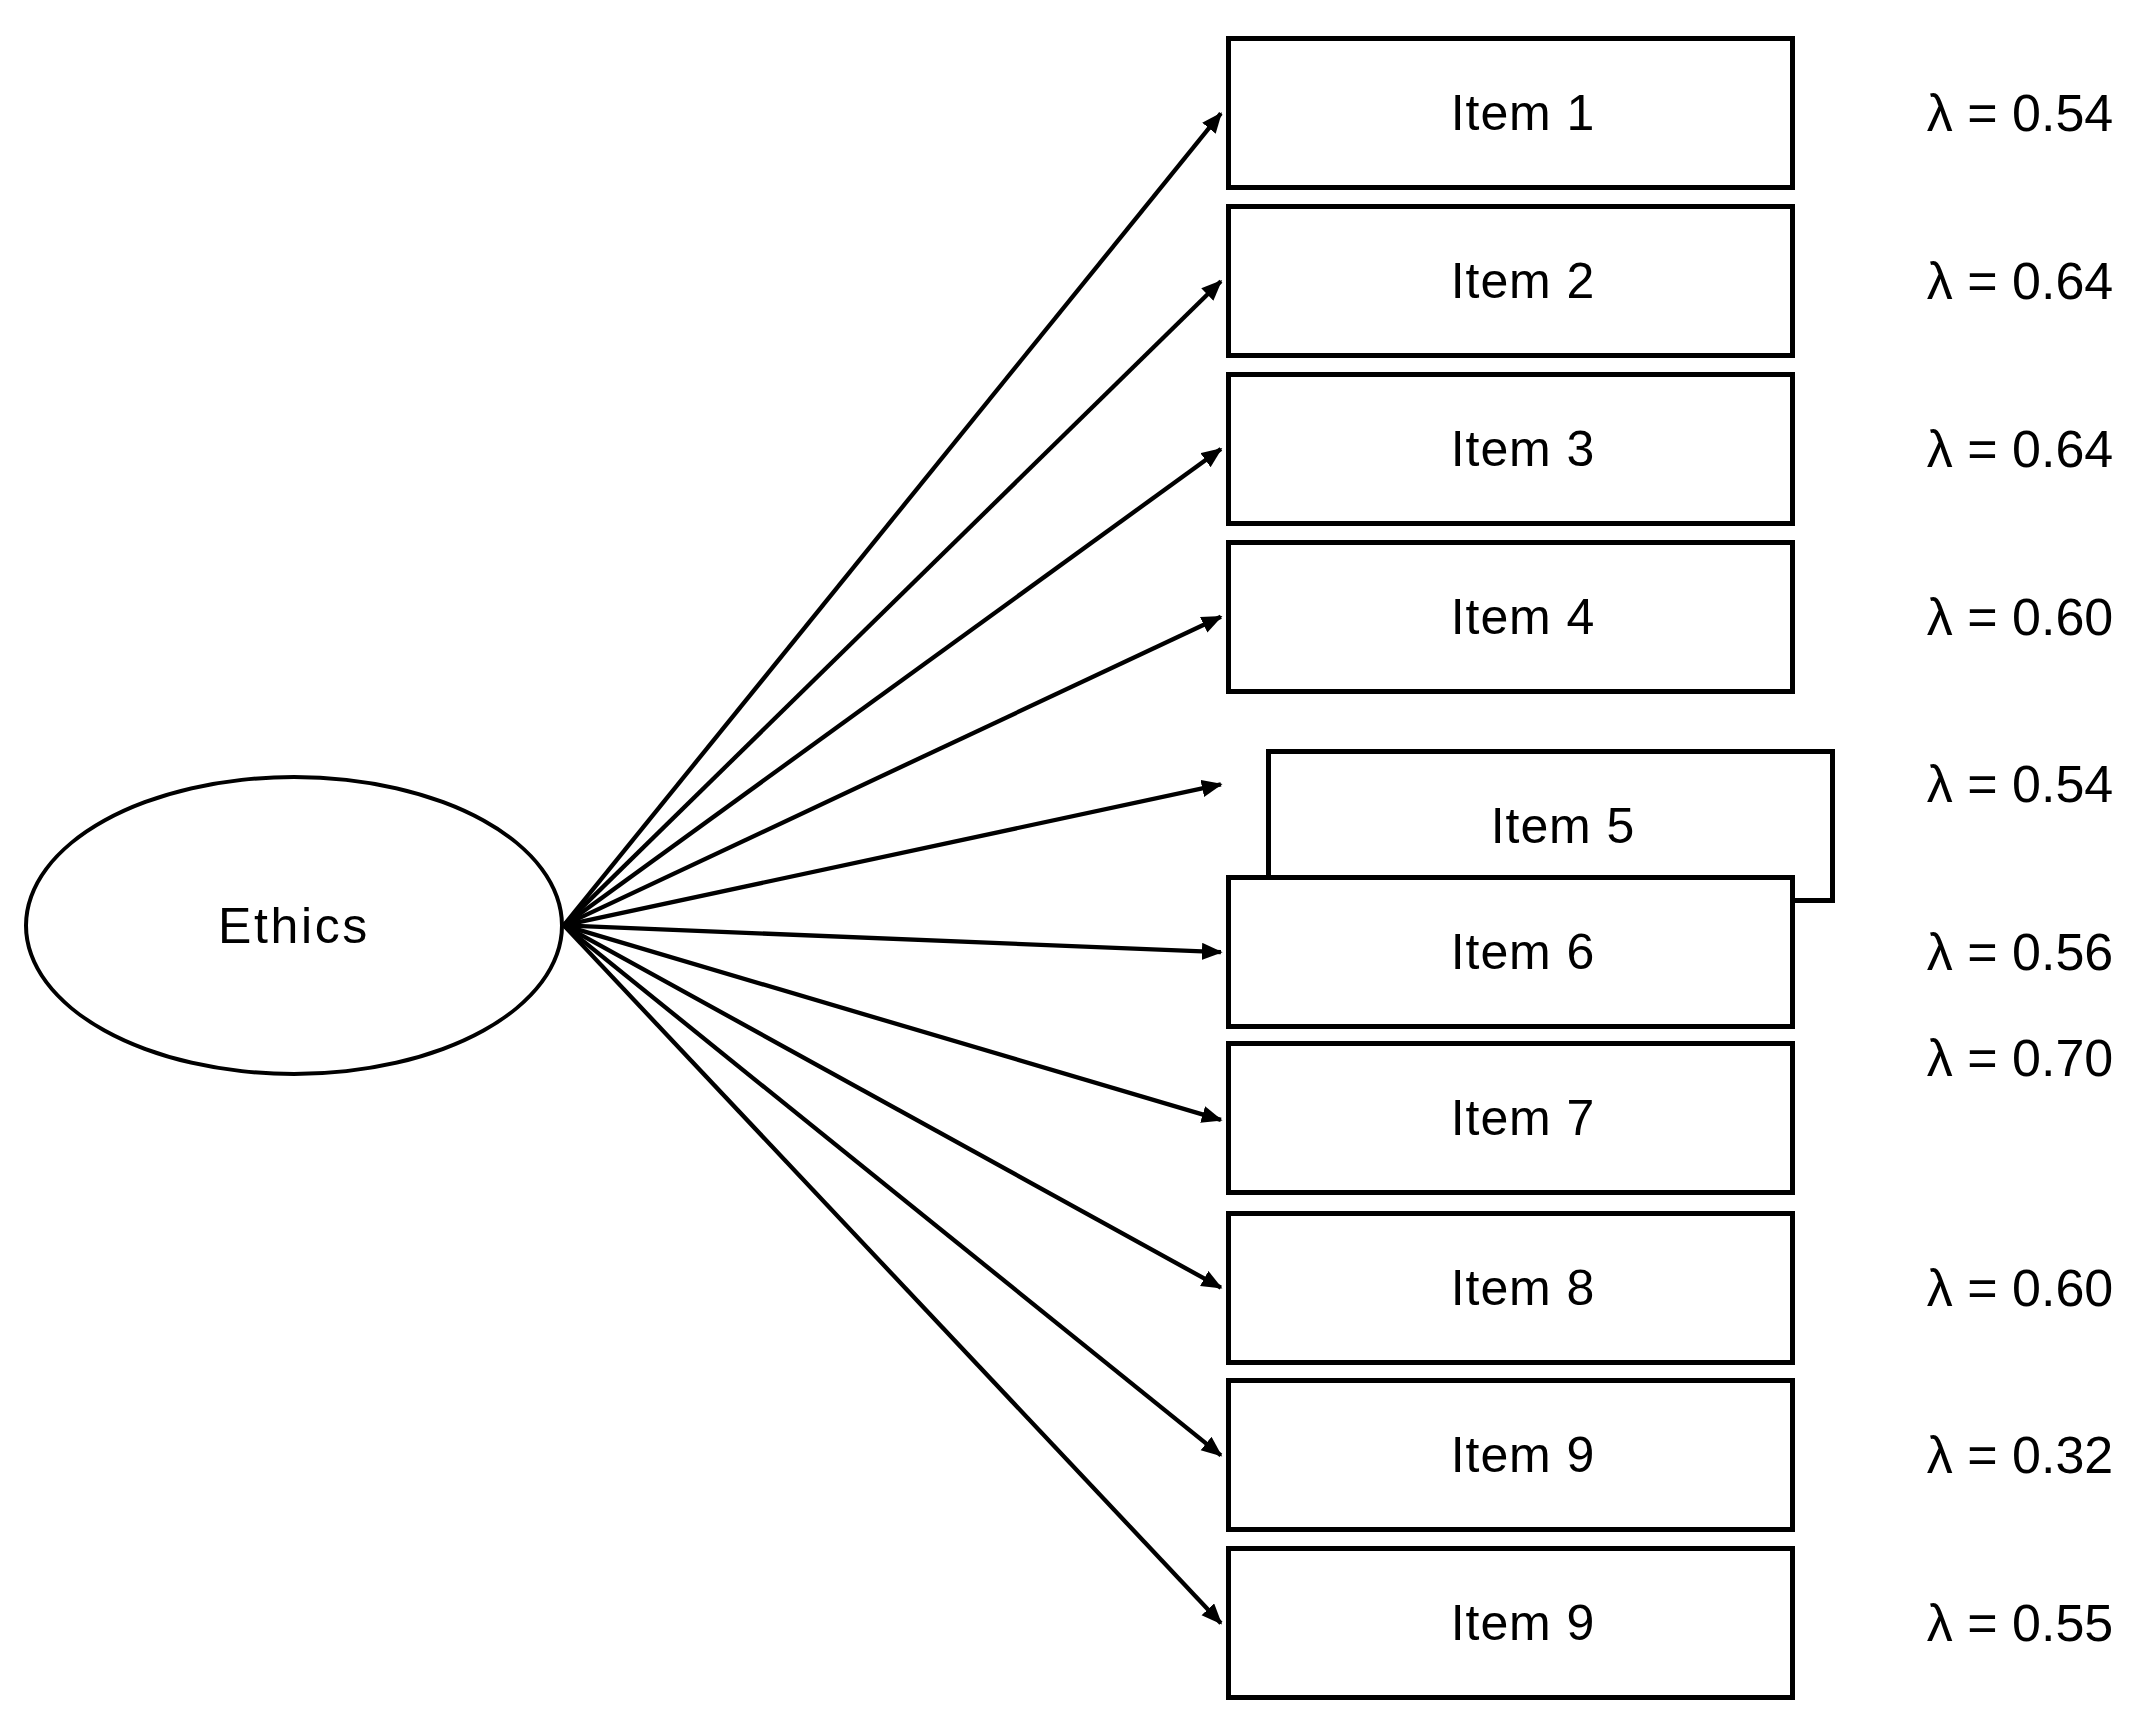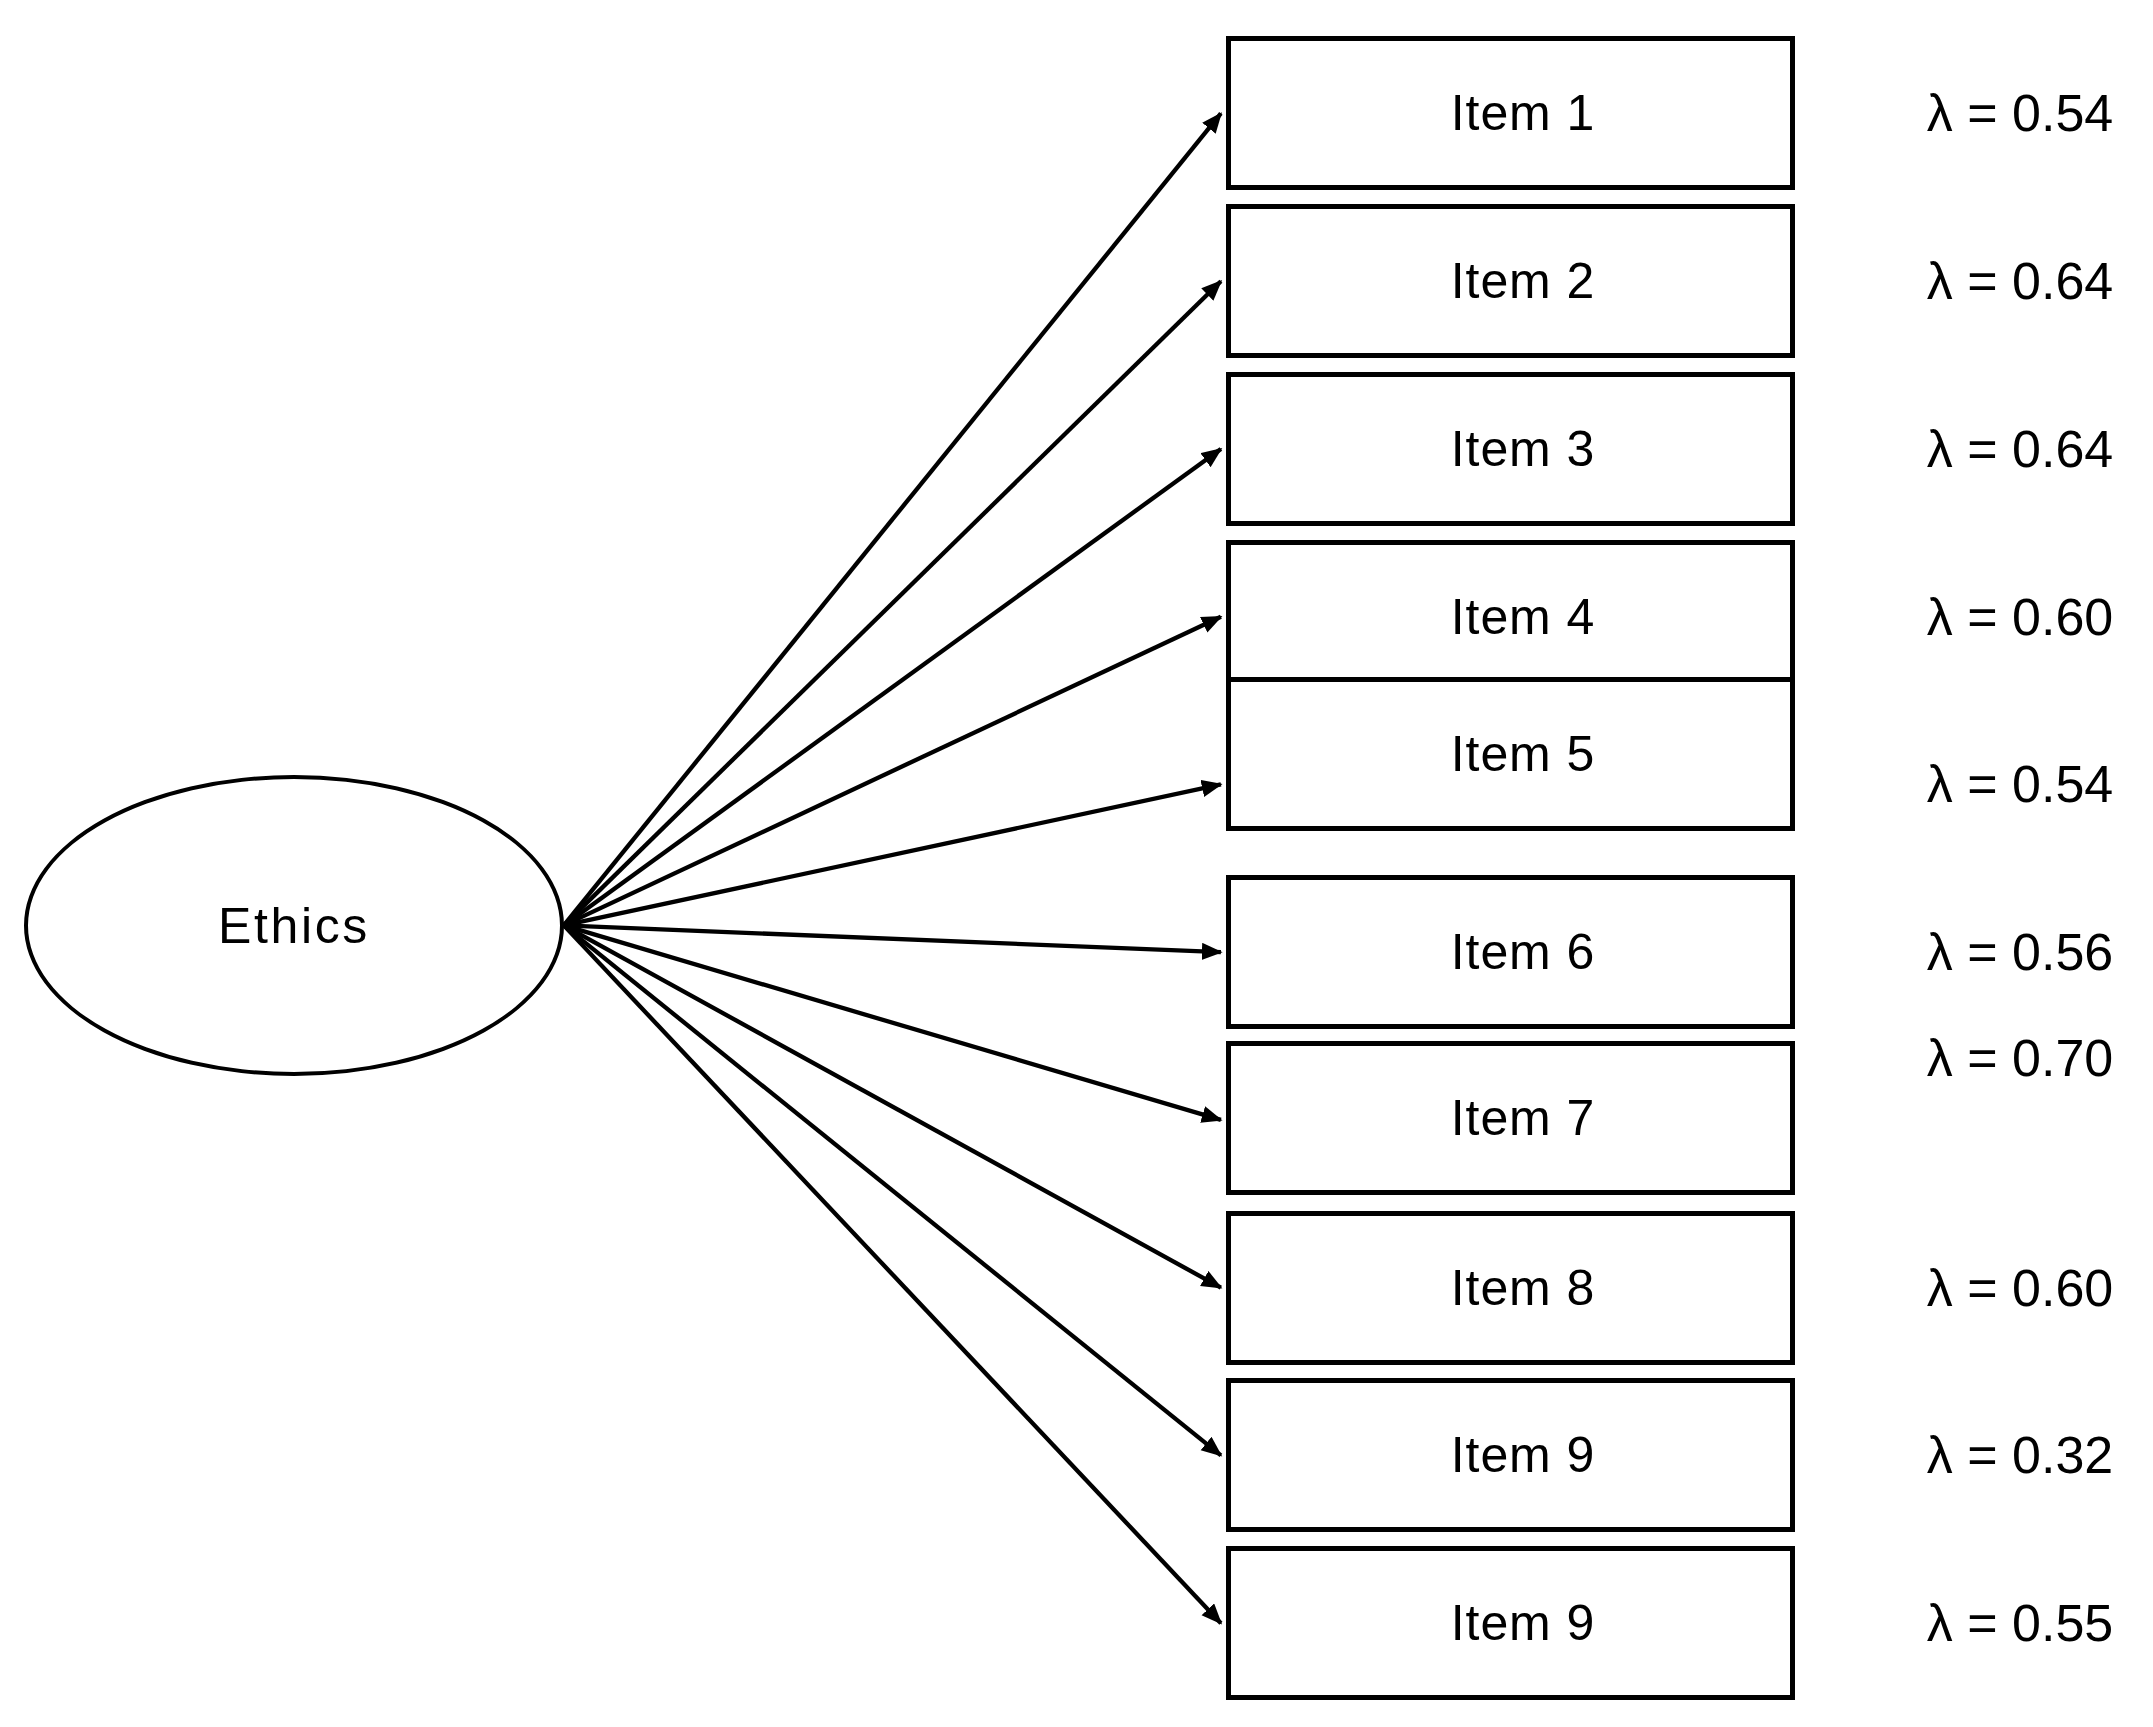--- a/index.html
+++ b/index.html
@@ -118,21 +118,21 @@
   <div class="item-box" style="top: 372px;">
     <span>Item 3</span>
   </div>
   <div class="loading-label" style="top: 372px;">λ = 0.64</div>
 
   <div class="item-box" style="top: 540px; text-align: right;">
     <span>Item 4</span>
   </div>
   <div class="loading-label" style="top: 540px;">λ = 0.60</div>
 
-  <div class="item-box" style="top: 677px;">
+  <div class="item-box" style="top: 749px; margin-left: 40px;">
     <span>Item 5</span>
   </div>
   <div class="loading-label" style="top: 707px;">λ = 0.54</div>
 
   <div class="item-box" style="top: 875px;">
     <span>Item 6</span>
   </div>
   <div class="loading-label" style="top: 875px;">λ = 0.56</div>
 
   <div class="item-box" style="top: 1041px; text-align: right;">

